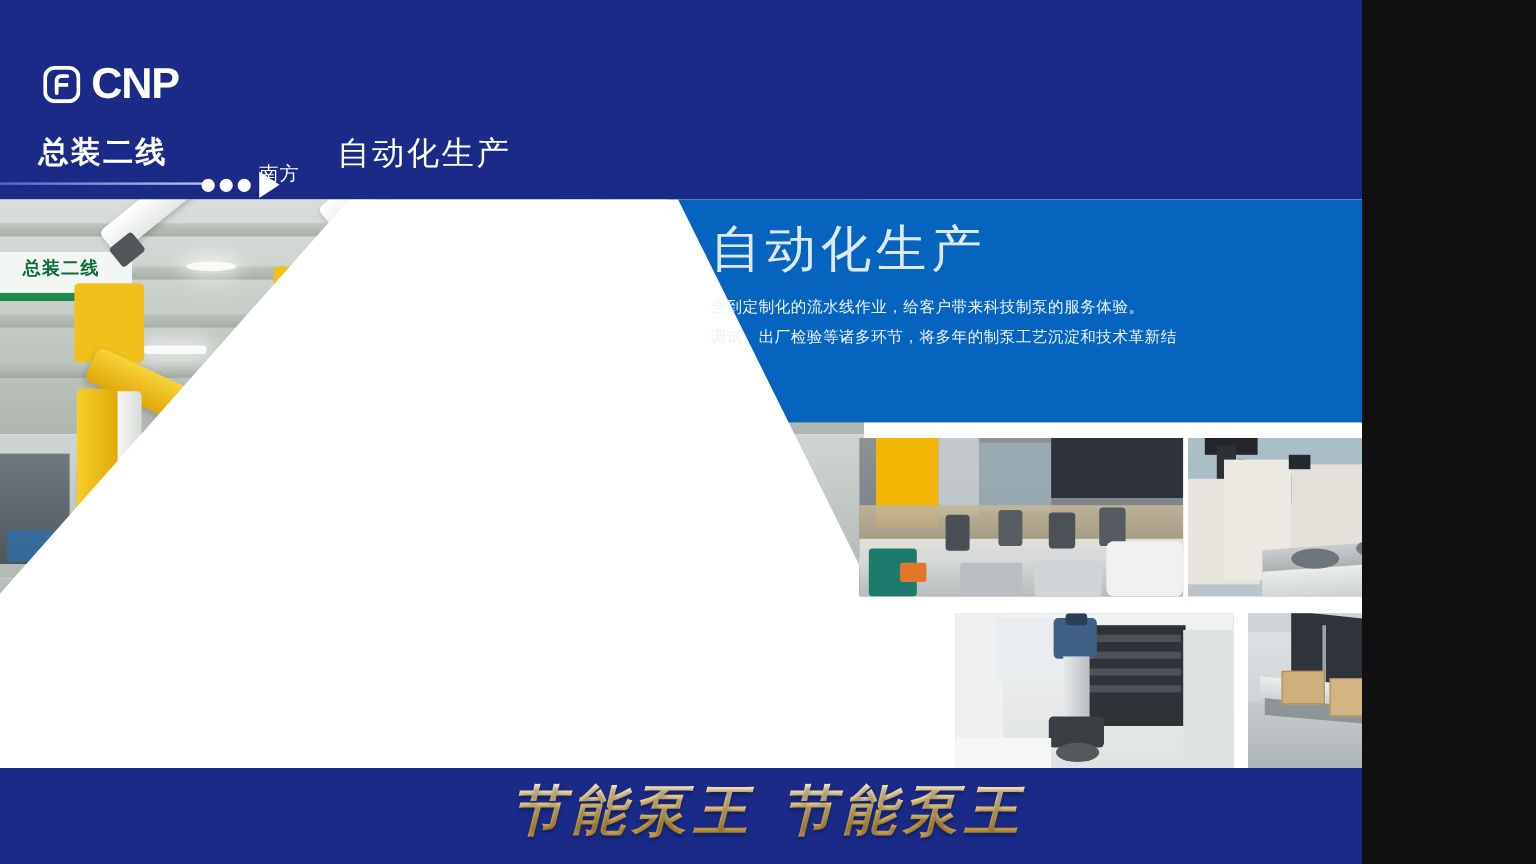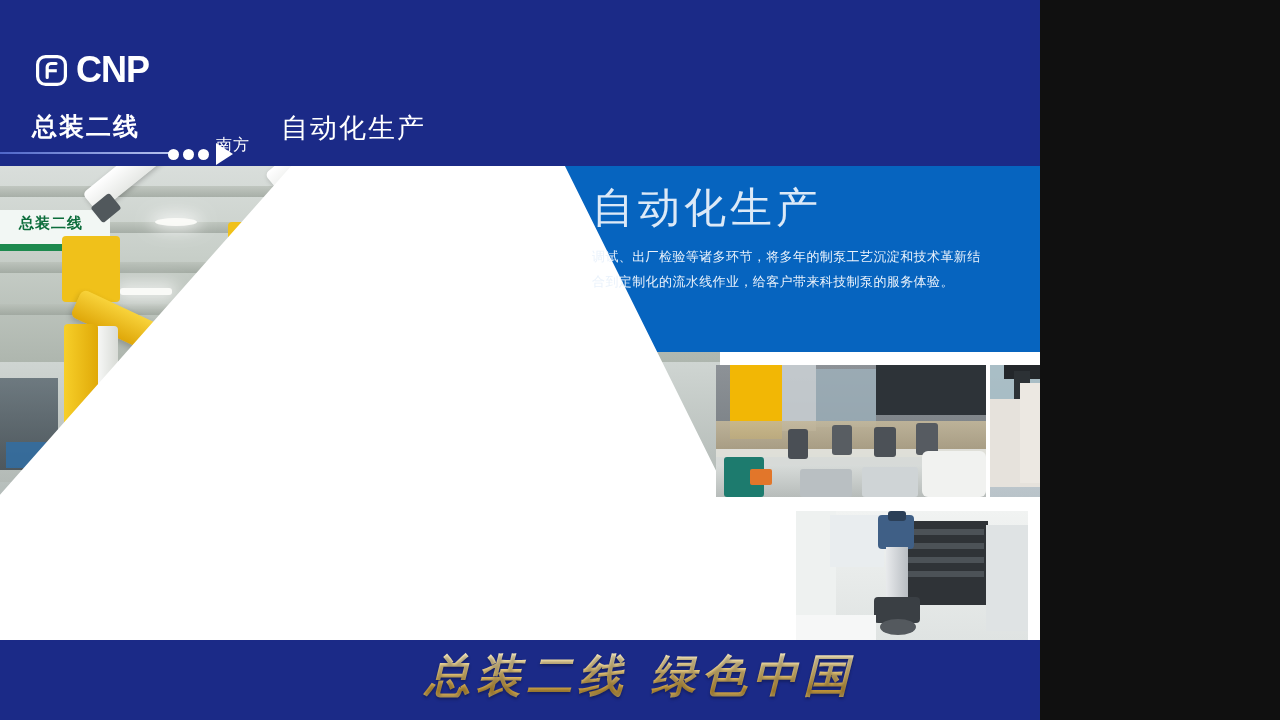--- a/index.html
+++ b/index.html
@@ -1,19 +1,19 @@
 <!DOCTYPE html>
 <html><head>
 <meta charset="utf-8">
 <style>
   html,body{margin:0;padding:0;background:#101010;}
   body{font-family:"Liberation Sans","DejaVu Sans",sans-serif;}
 
   .slide{
-    position:relative;width:1040px;height:720px;overflow:hidden;
+    position:relative;width:1135px;height:720px;overflow:hidden;
     background:#7dd3fc;
   }
 
   
   .header{
     position:absolute;left:0;top:0;width:1280px;height:166px;
     background:#1b2a87;z-index:30;
   }
   .logo-row{position:absolute;left:36px;top:52px;display:flex;align-items:center;gap:9px;}
   .logo-mark{width:31px;height:31px;position:relative;flex:0 0 auto;}
@@ -226,22 +226,22 @@
 
     <div class="panel"></div>
 
     <svg class="diag" viewBox="0 0 1280 474" preserveAspectRatio="none">
       <polygon points="300,-10 560,-10 800,474 1280,474 1280,484 -10,484 -10,340" fill="#ffffff"></polygon>
     </svg>
 
     <div class="panel-title">自动化生产</div>
 
     <div class="panel-body">
+      <div>合到定制化的流水线作业，给客户带来科技制泵的服务体验。</div>
       <div>调试、出厂检验等诸多环节，将多年的制泵工艺沉淀和技术革新结</div>
-      <div>合到定制化的流水线作业，给客户带来科技制泵的服务体验。</div>
     </div>
 
     <div class="thumbs">
 
       <div class="thumb t1">
         <div class="th-bg" style="background:linear-gradient(#8d9297,#6d7479)"></div>
         <div class="th-el" style="left:14px;top:0;width:52px;height:74px;background:#f2b705"></div>
         <div class="th-el" style="left:66px;top:0;width:34px;height:66px;background:#cfd6da;opacity:.8"></div>
         <div class="th-el" style="left:100px;top:4px;width:60px;height:58px;background:#9fb3bd;opacity:.75"></div>
         <div class="th-el" style="left:160px;top:0;width:110px;height:50px;background:#2d3338"></div>
@@ -314,15 +314,15 @@
         <div class="th-el" style="left:68px;top:54px;width:38px;height:30px;background:#d2b582;border:1px solid #b0935f"></div>
         <div class="th-el" style="left:112px;top:62px;width:42px;height:34px;background:#d6b987;border:1px solid #b0935f"></div>
         <div class="th-el" style="left:160px;top:70px;width:48px;height:40px;background:#dbbf8d;border:1px solid #b0935f"></div>
         <div class="th-el" style="left:180px;top:90px;width:18px;height:12px;background:#f3efe6"></div>
       </div>
 
     </div>
   </div>
 
   <div class="footer"></div>
-  <div class="slogan">总装二线 绿色中国</div>
+  <div class="slogan">节能泵王 节能泵王</div>
 
 </div>
 
 </body></html>

